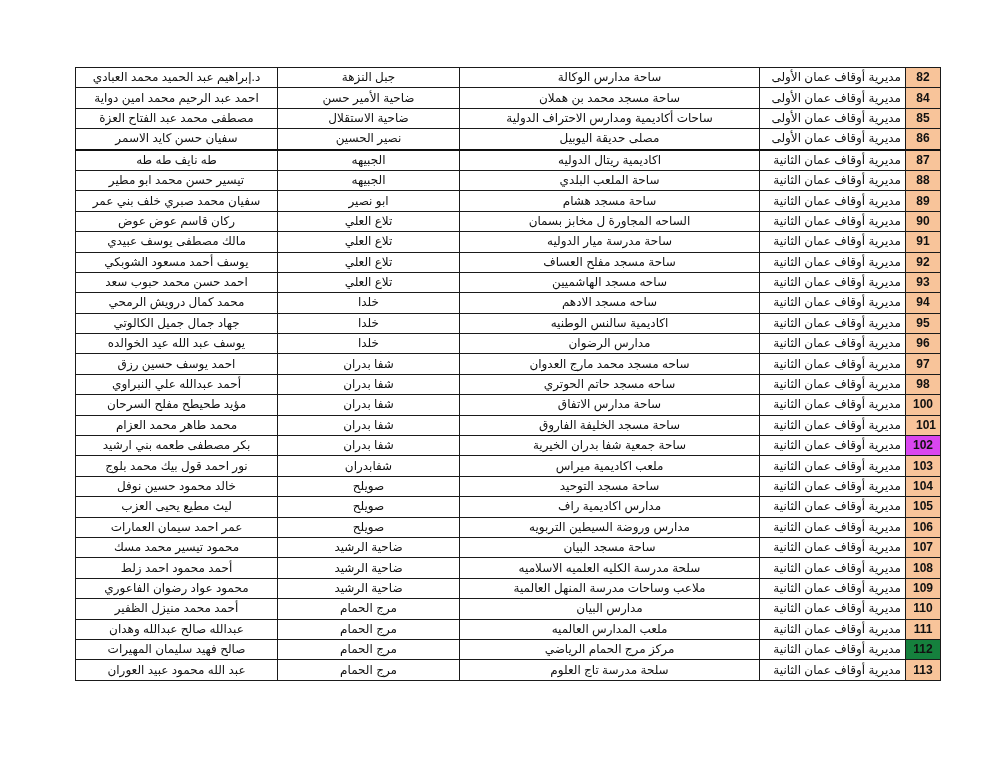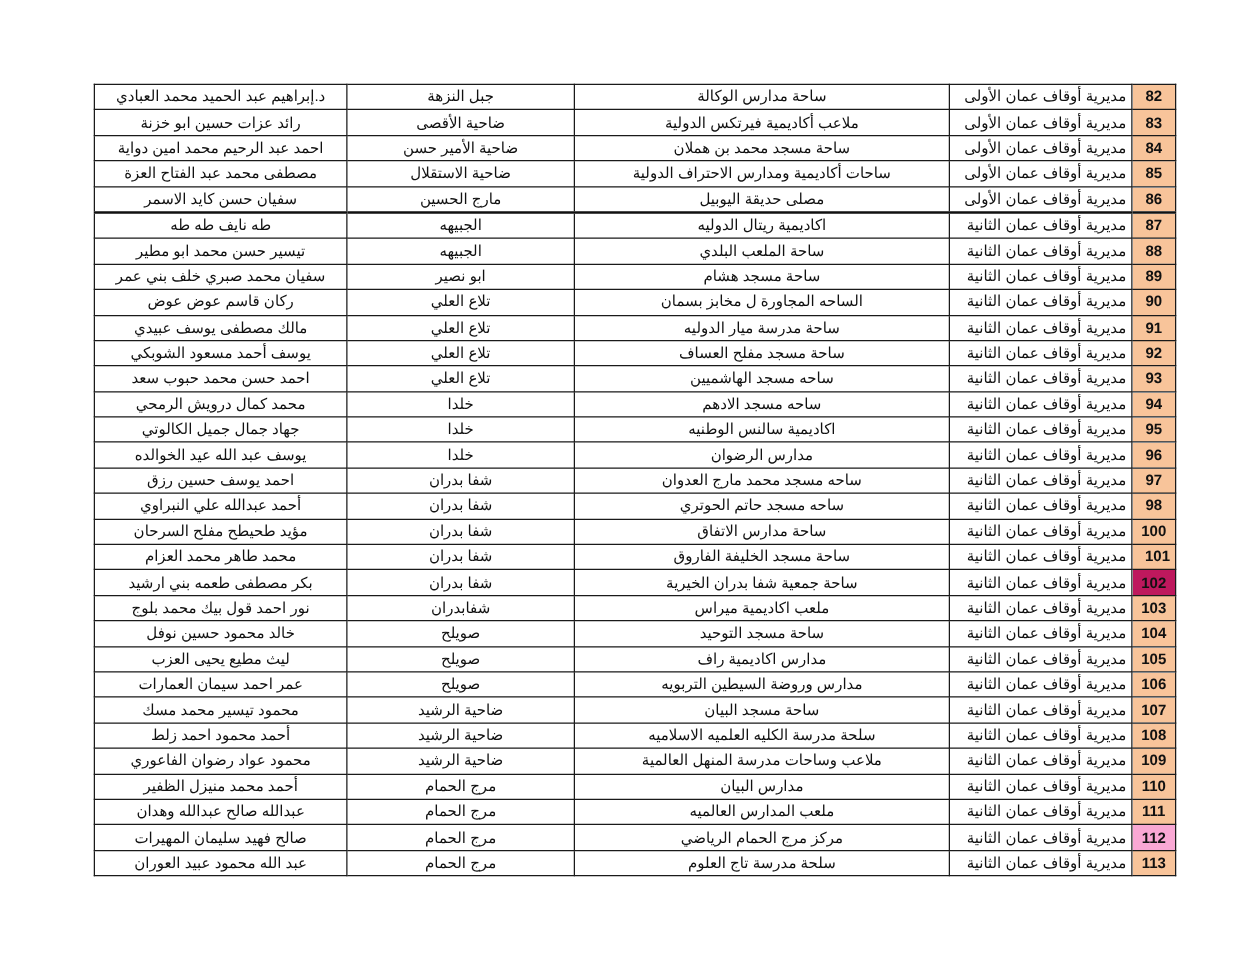--- a/index.html
+++ b/index.html
@@ -64,47 +64,40 @@
     <tbody id="roster-body">
 
   <tr>
     <td class="c-name">د.إبراهيم عبد الحميد محمد العبادي</td>
     <td class="c-area">جبل النزهة</td>
     <td class="c-place">ساحة مدارس الوكالة</td>
     <td class="c-dir">مديرية أوقاف عمان الأولى</td>
     <td class="c-num" style="background: rgb(248, 196, 154);">82</td>
   </tr>
 
-  <tr>
-    <td class="c-name">رائد عزات حسين ابو خزنة</td>
-    <td class="c-area">ضاحية الأقصى</td>
-    <td class="c-place">ملاعب أكاديمية فيرتكس الدولية</td>
-    <td class="c-dir">مديرية أوقاف عمان الأولى</td>
-    <td class="c-num" style="background: rgb(248, 196, 154);">83</td>
-  </tr>
 
   <tr>
     <td class="c-name">احمد عبد الرحيم محمد امين دواية</td>
     <td class="c-area">ضاحية الأمير حسن</td>
     <td class="c-place">ساحة مسجد محمد بن هملان</td>
     <td class="c-dir">مديرية أوقاف عمان الأولى</td>
     <td class="c-num" style="background: rgb(248, 196, 154);">84</td>
   </tr>
 
   <tr>
     <td class="c-name">مصطفى محمد عبد الفتاح العزة</td>
     <td class="c-area">ضاحية الاستقلال</td>
     <td class="c-place">ساحات أكاديمية ومدارس الاحتراف الدولية</td>
     <td class="c-dir">مديرية أوقاف عمان الأولى</td>
     <td class="c-num" style="background: rgb(248, 196, 154);">85</td>
   </tr>
 
   <tr>
     <td class="c-name">سفيان حسن كايد الاسمر</td>
-    <td class="c-area">مارج الحسين</td>
+    <td class="c-area">نصير الحسين</td>
     <td class="c-place">مصلى حديقة اليوبيل</td>
     <td class="c-dir">مديرية أوقاف عمان الأولى</td>
     <td class="c-num" style="background: rgb(248, 196, 154);">86</td>
   </tr>
 
   <tr class="group-break">
     <td class="c-name">طه نايف طه طه</td>
     <td class="c-area">الجبيهه</td>
     <td class="c-place">اكاديمية ريتال الدوليه</td>
     <td class="c-dir">مديرية أوقاف عمان الثانية</td>
@@ -214,21 +207,21 @@
     <td class="c-place">ساحة مسجد الخليفة الفاروق</td>
     <td class="c-dir">مديرية أوقاف عمان الثانية</td>
     <td class="c-num" style="background: rgb(248, 196, 154); padding-left: 12px;">101</td>
   </tr>
 
   <tr>
     <td class="c-name">بكر مصطفى طعمه بني ارشيد</td>
     <td class="c-area">شفا بدران</td>
     <td class="c-place">ساحة جمعية شفا بدران الخيرية</td>
     <td class="c-dir">مديرية أوقاف عمان الثانية</td>
-    <td class="c-num" style="background: #be185d;">102</td>
+    <td class="c-num" style="background: #d946ef;">102</td>
   </tr>
 
   <tr>
     <td class="c-name">نور احمد قول بيك محمد بلوج</td>
     <td class="c-area">شفابدران</td>
     <td class="c-place">ملعب اكاديمية ميراس</td>
     <td class="c-dir">مديرية أوقاف عمان الثانية</td>
     <td class="c-num" style="background: rgb(248, 196, 154);">103</td>
   </tr>
 
@@ -294,21 +287,21 @@
     <td class="c-place">ملعب المدارس العالميه</td>
     <td class="c-dir">مديرية أوقاف عمان الثانية</td>
     <td class="c-num" style="background: rgb(248, 196, 154);">111</td>
   </tr>
 
   <tr>
     <td class="c-name">صالح فهيد سليمان المهيرات</td>
     <td class="c-area">مرج الحمام</td>
     <td class="c-place">مركز مرج الحمام الرياضي</td>
     <td class="c-dir">مديرية أوقاف عمان الثانية</td>
-    <td class="c-num" style="background: #f9a8d4;">112</td>
+    <td class="c-num" style="background: #15803d;">112</td>
   </tr>
 
   <tr>
     <td class="c-name">عبد الله محمود عبيد العوران</td>
     <td class="c-area">مرج الحمام</td>
     <td class="c-place">سلحة مدرسة تاج العلوم</td>
     <td class="c-dir">مديرية أوقاف عمان الثانية</td>
     <td class="c-num" style="background: rgb(248, 196, 154);">113</td>
   </tr>
 </tbody>

